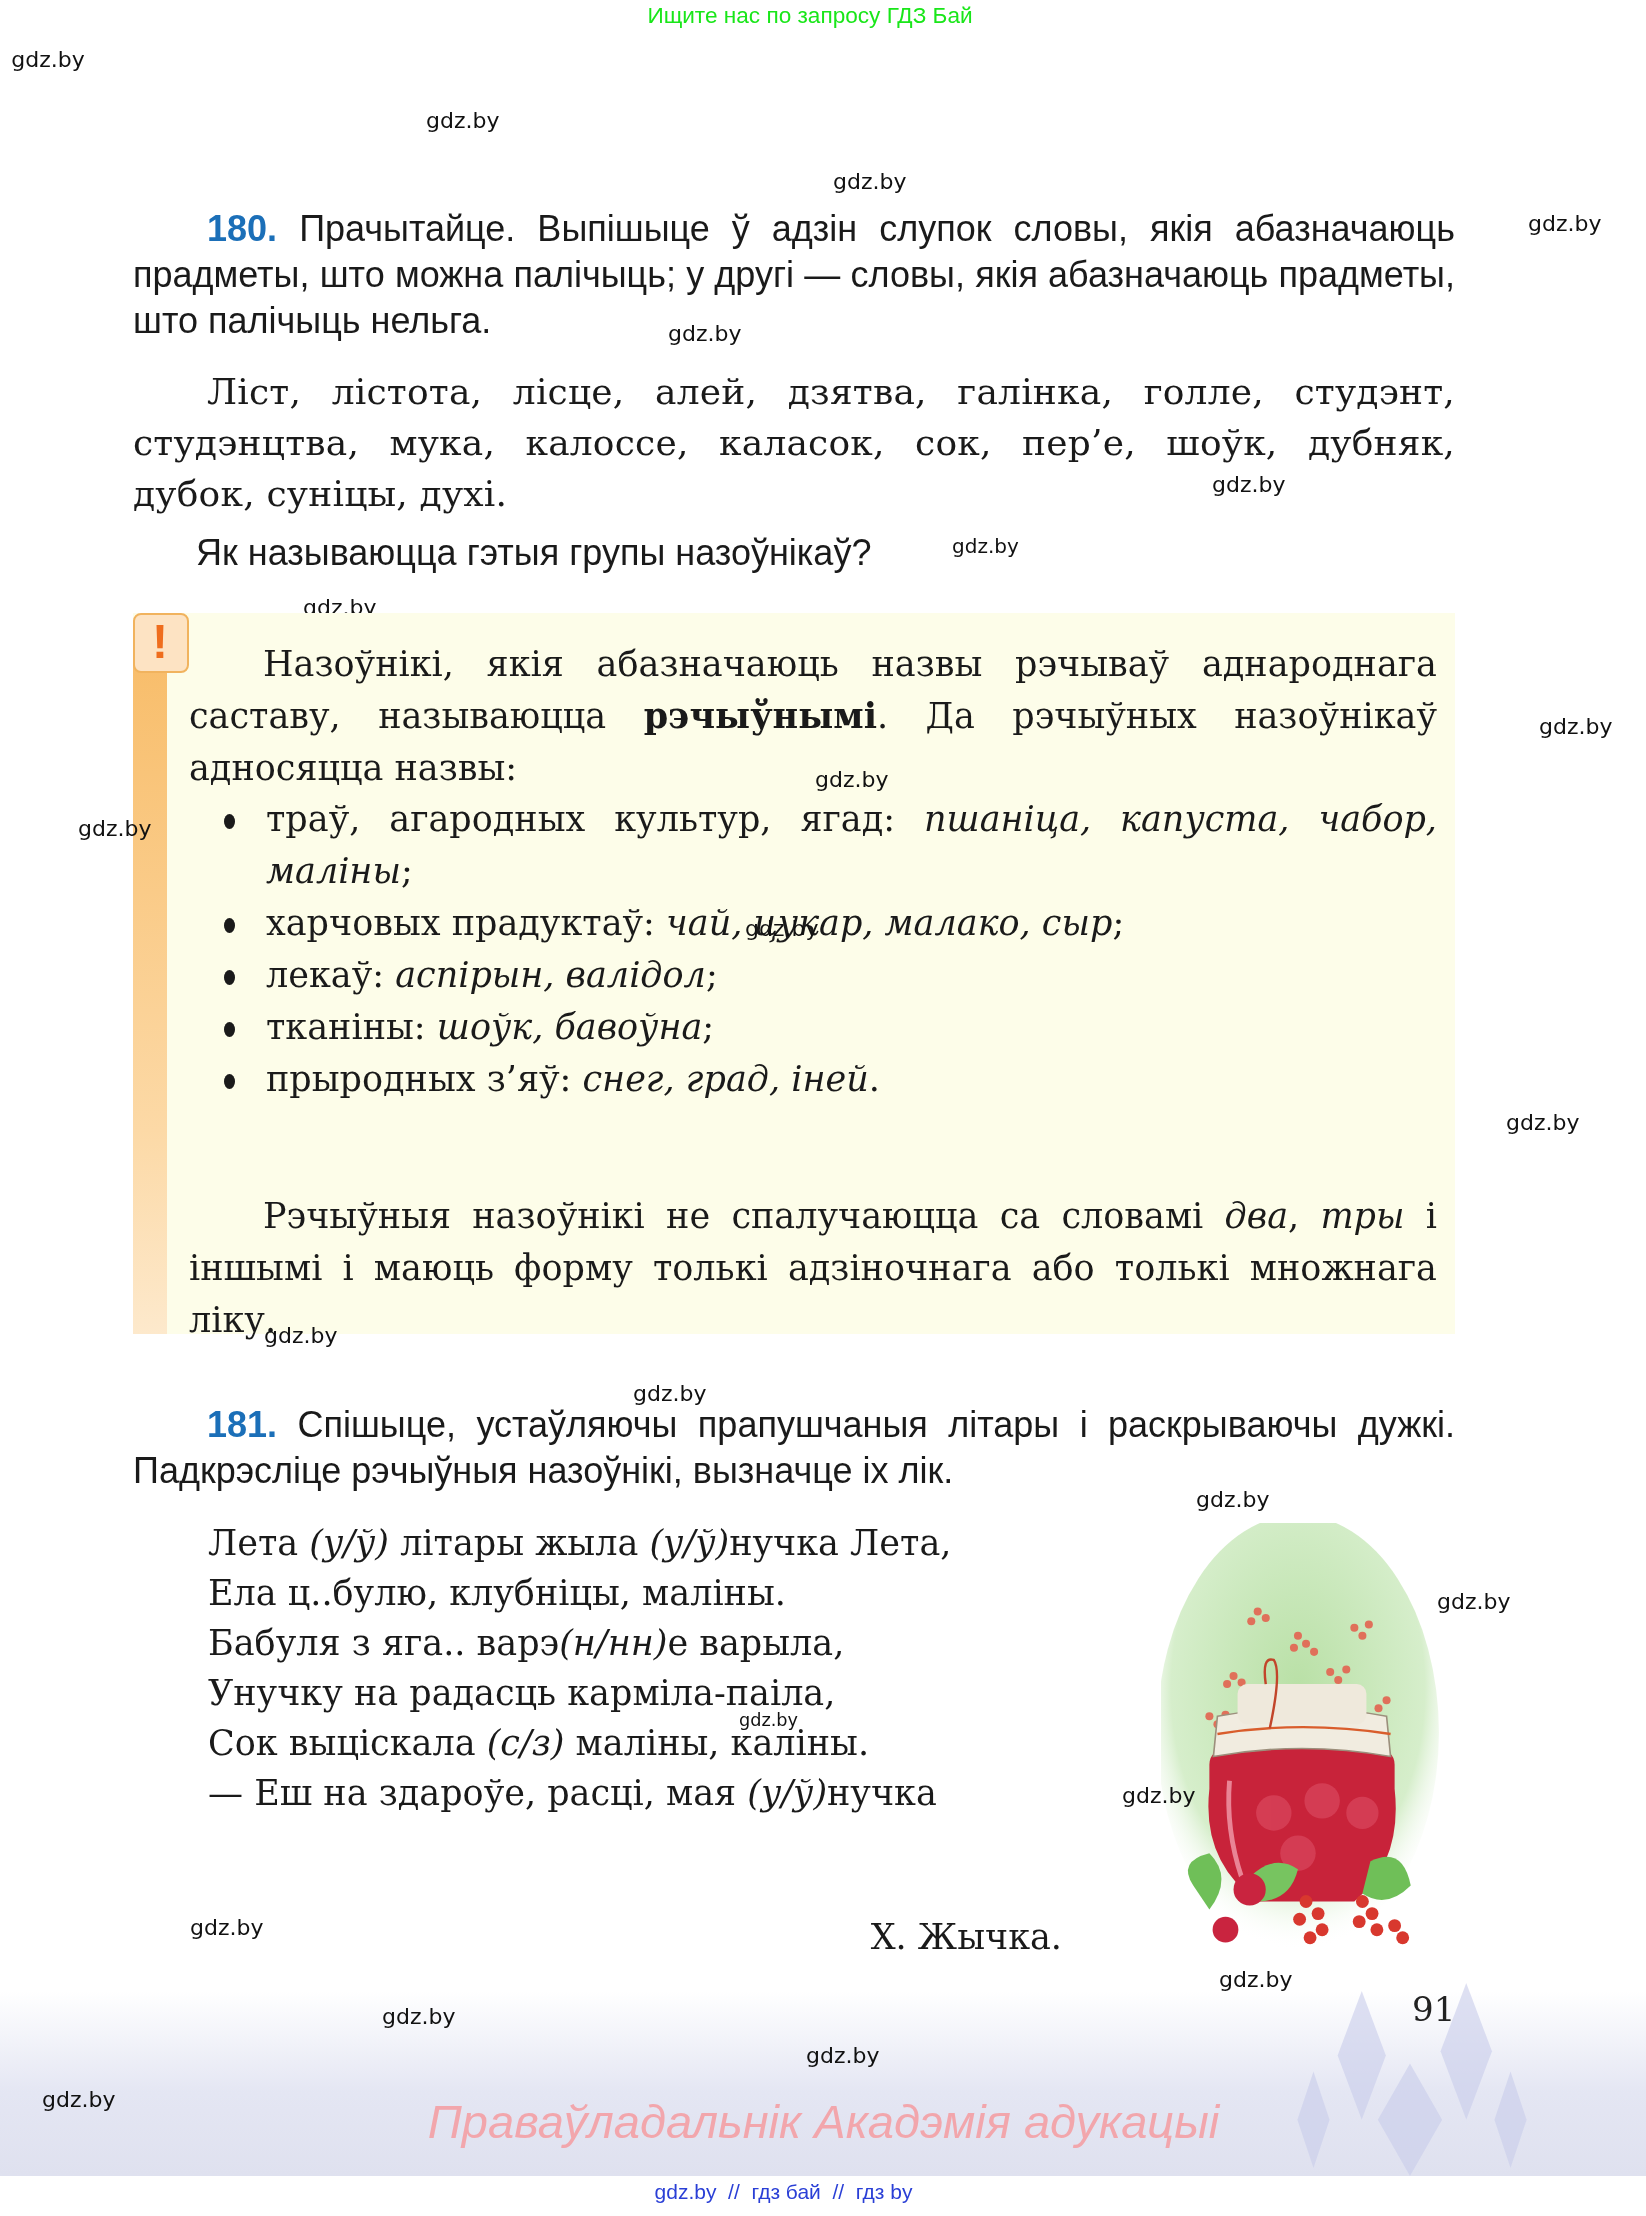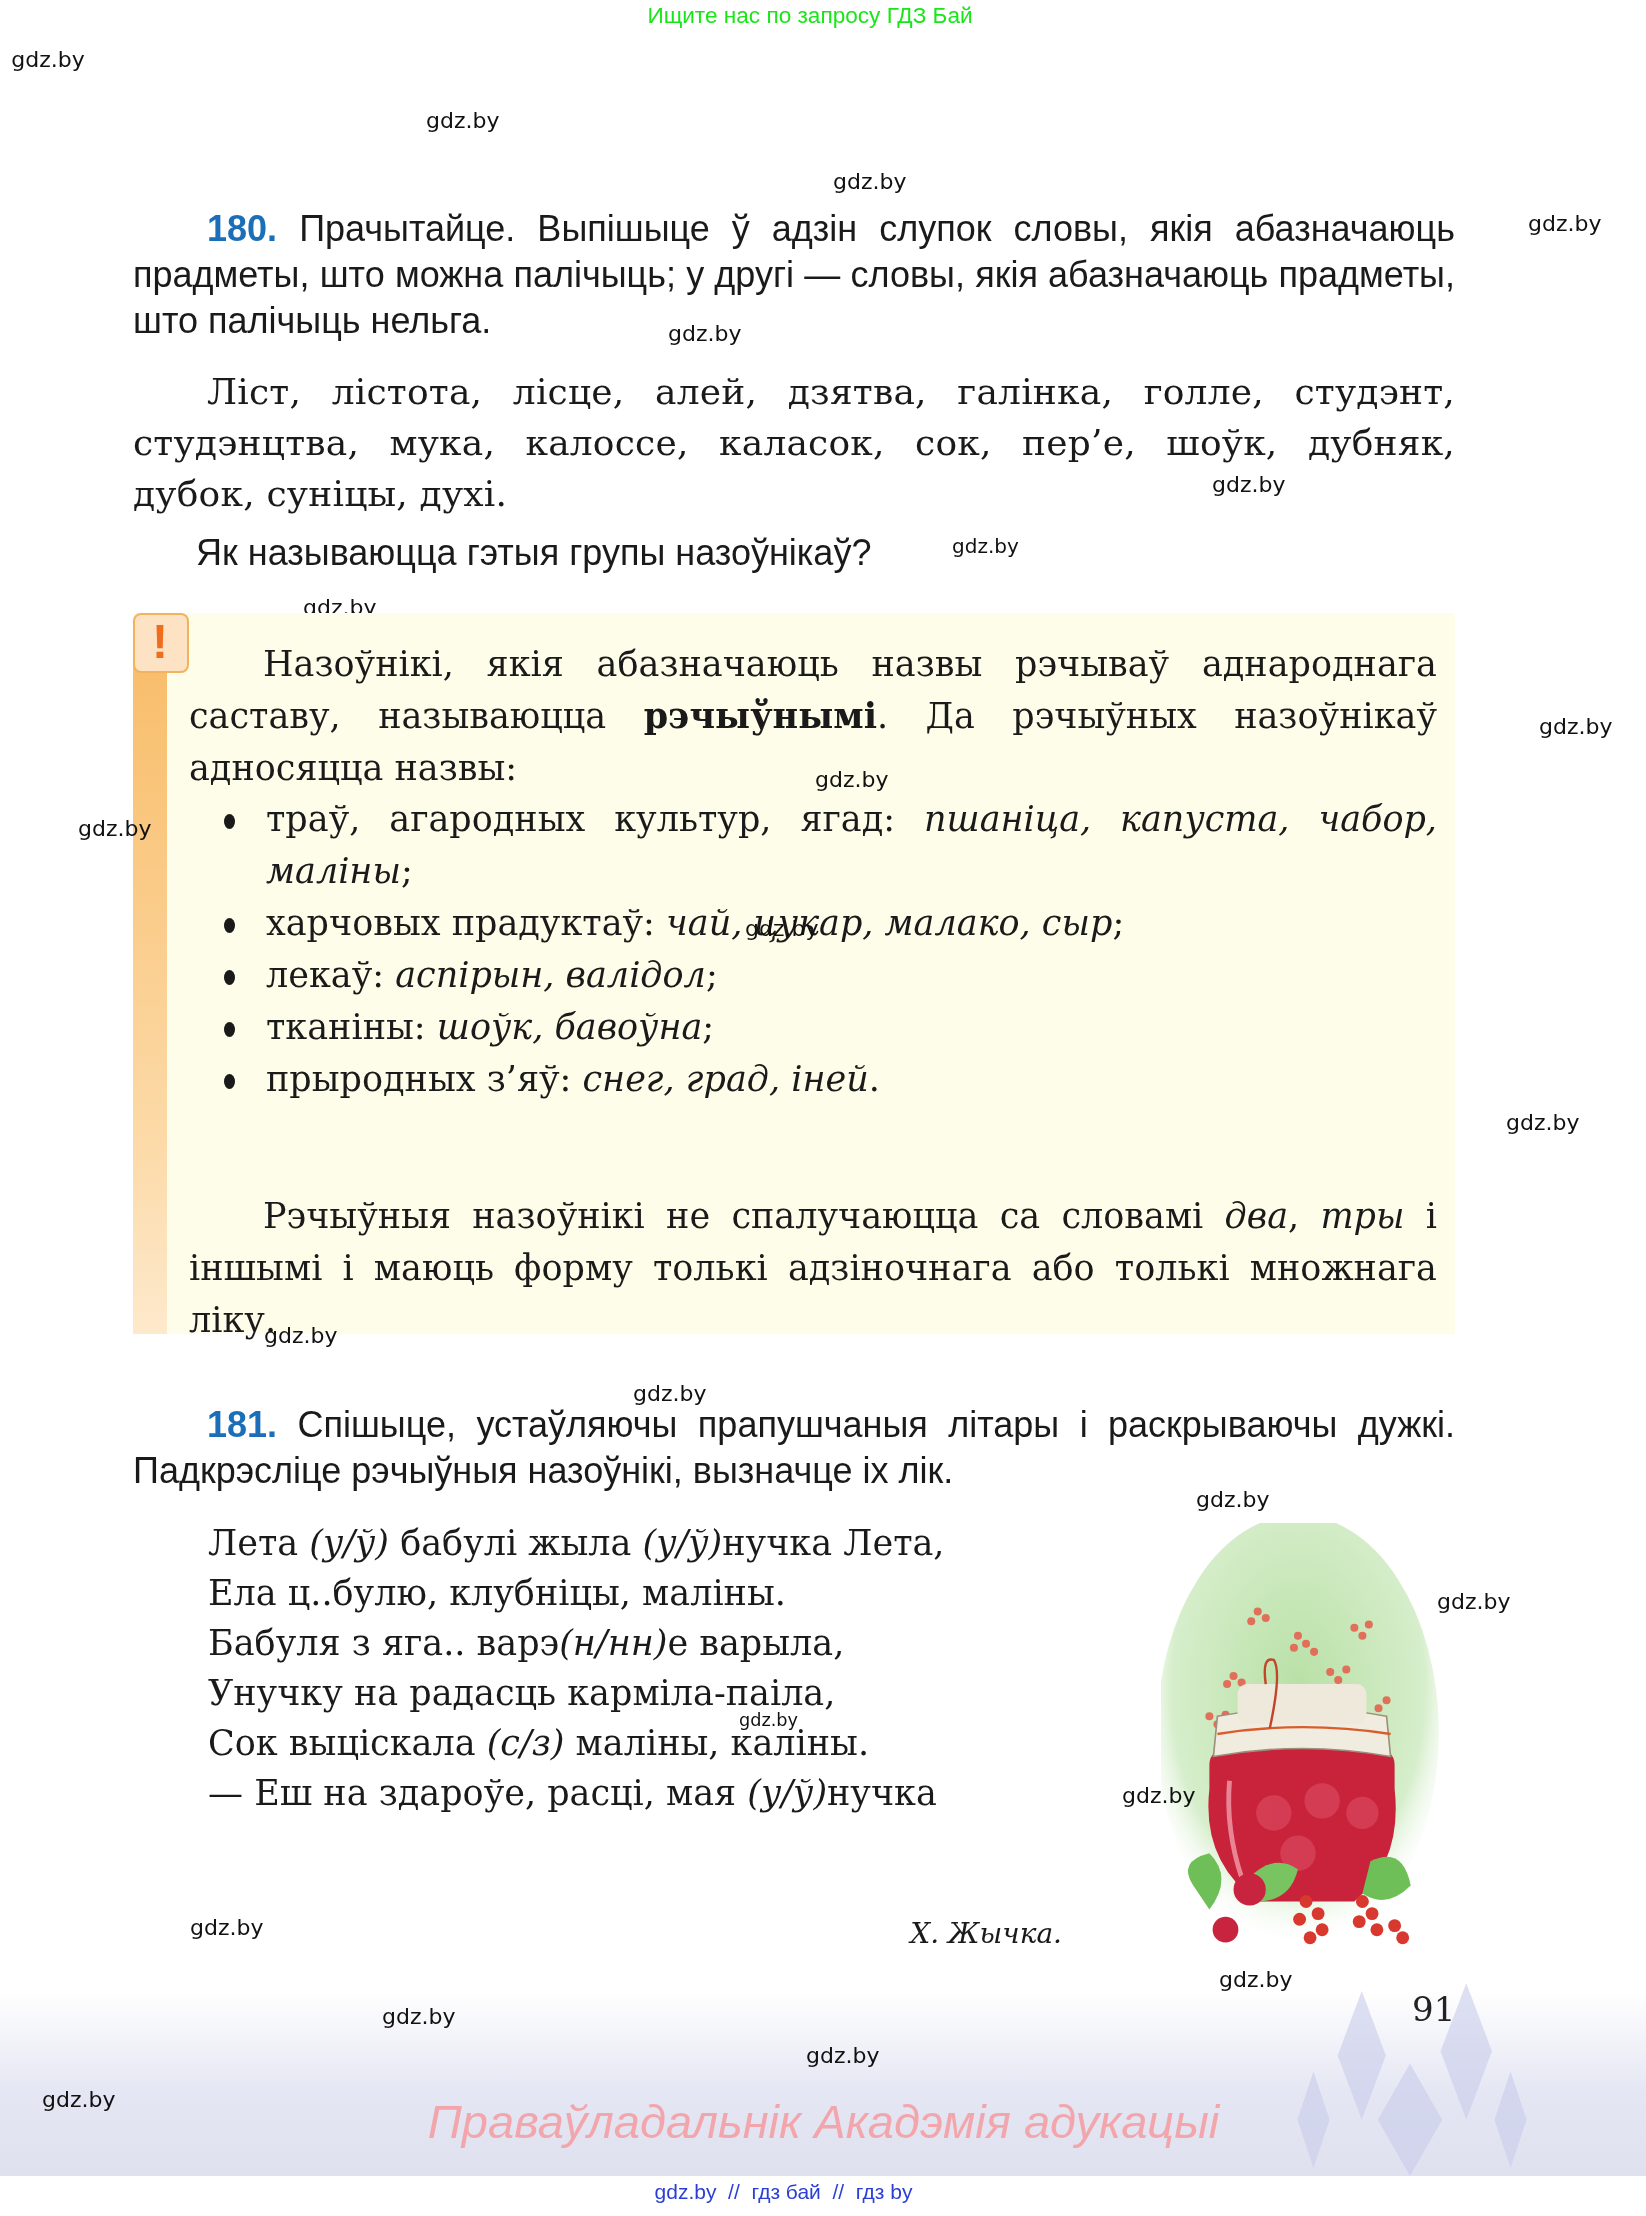--- a/index.html
+++ b/index.html
@@ -17,21 +17,21 @@
   .rule-bar { position:absolute; left:133px; top:653px; width:34px; height:681px; background:linear-gradient(#f8bd6a,#fcd9a6 70%,#fde9cc); }
   .rule-icon { position:absolute; left:133px; top:613px; width:56px; height:60px; background:#fde3c3; border:2.4px solid #f1b35e; border-radius:8px; box-sizing:border-box; }
   .rule-icon .bang { position:absolute; left:17px; top:3.2px; font-family:"Liberation Sans", sans-serif; font-weight:bold; font-size:48px; line-height:48px; color:#ef6d1d; }
   .rule-text { position:absolute; left:189px; width:1248px; font-family:"DejaVu Serif", serif; font-size:35px; line-height:52px; text-align:justify; text-align-last:left; }
   .rule-text .indent { display:inline-block; width:74px; }
   .bullets { position:absolute; left:189px; width:1248px; font-family:"DejaVu Serif", serif; font-size:35px; line-height:52px; }
   .bullet { position:relative; padding-left:77px; }
   .bullet .dot { position:absolute; left:35px; top:21px; width:11.3px; height:15.3px; border-radius:50%; background:#1a1a1a; }
   .it { font-style:italic; }
   .poem { position:absolute; left:208px; top:1518px; font-family:"DejaVu Serif", serif; font-size:35px; line-height:50px; white-space:nowrap; }
-  .author { position:absolute; left:208px; width:854px; top:1917px; text-align:right; font-family:"DejaVu Serif", serif; font-style:italic; font-size:28px; }
+  .author { position:absolute; left:208px; width:854px; top:1917px; text-align:right; font-family:"DejaVu Serif", serif; font-size:35px; }
   .jar-art { position:absolute; left:1161px; top:1523px; width:282px; height:451px; }
   .bottom-band { position:absolute; left:0; top:1991px; width:1647px; height:185px; background:linear-gradient(#ffffff, #e4e6f3 55%, #dfe1ef); }
   .page-num { position:absolute; left:1412px; top:1989px; font-family:"DejaVu Serif", serif; font-size:34px; color:#222; }
   .copyright { position:absolute; left:0; width:1647px; top:2094px; text-align:center; font-family:"Liberation Sans", sans-serif; font-style:italic; font-size:47px; color:#f2a6ac; }
   .footer { position:absolute; left:0; width:1567px; top:2180px; text-align:center; font-family:"Liberation Sans", sans-serif; font-size:21px; color:#2a3fd6; }
 </style>
 </head>
 <body>
 
 <div class="abs sans top-banner">Ищите нас по запросу ГДЗ Бай</div>
@@ -81,21 +81,21 @@
 <div class="wm" style="left:745px;top:916px">gdz.by</div>
 <div class="wm" style="left:1506px;top:1110px">gdz.by</div>
 <div class="wm" style="left:264px;top:1323px">gdz.by</div>
 <div class="wm" style="left:633px;top:1381px">gdz.by</div>
 
 <div class="task" style="top:1402px">
   <span class="indent"></span><span class="num">181.</span> <span>Спішыце, устаўляючы прапушчаныя літары і раскрываючы дужкі. Падкрэсліце рэчыўныя назоўнікі, вызначце іх лік.</span>
 </div>
 
 <div class="poem" id="poem">
-    <div><span>Лета </span><span style="font-style: italic;">(у/ў)</span><span> бабулі жыла </span><span style="font-style: italic;">(у/ў)</span><span>нучка Лета,</span></div>
+    <div><span>Лета </span><span style="font-style: italic;">(у/ў)</span><span> літары жыла </span><span style="font-style: italic;">(у/ў)</span><span>нучка Лета,</span></div>
     <div><span>Ела ц..булю, клубніцы, маліны.</span></div>
     <div><span>Бабуля з яга.. варэ</span><span style="font-style: italic;">(н/нн)</span><span>е варыла,</span></div>
     <div><span>Унучку на радасць карміла-паіла,</span></div>
     <div><span>Сок выціскала </span><span style="font-style: italic;">(с/з)</span><span> маліны, каліны.</span></div>
     <div><span>— Еш на здароўе, расці, мая </span><span style="font-style: italic;">(у/ў)</span><span>нучка</span></div>
   </div>
 <div class="author">Х. Жычка.</div>
 
 <svg class="jar-art" viewBox="0 0 350 560">
   <defs>

